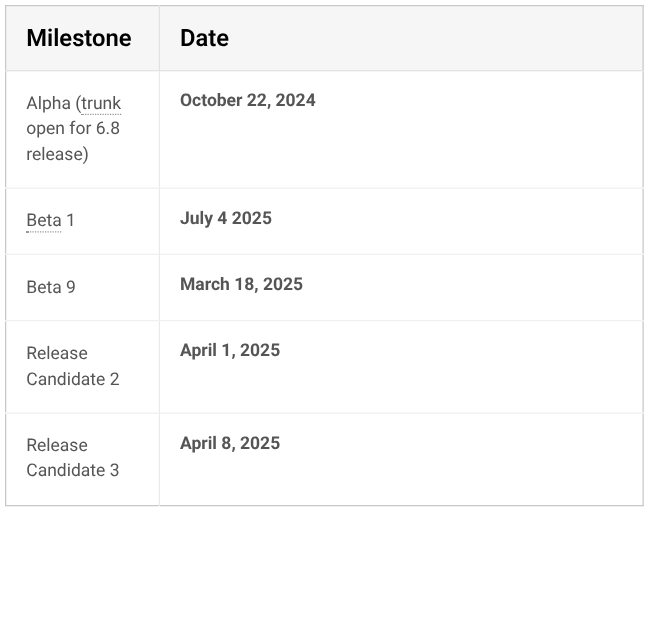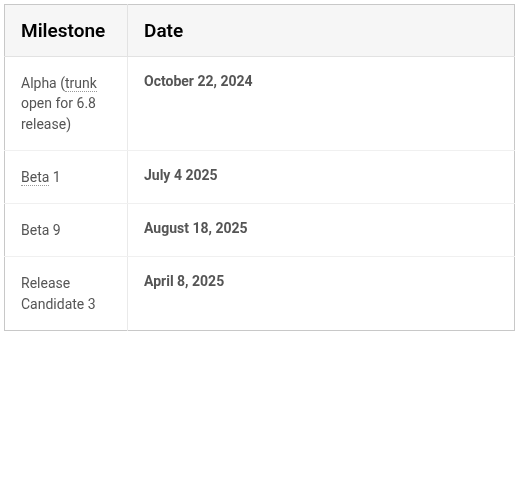--- a/index.html
+++ b/index.html
@@ -74,21 +74,25 @@
     <tr class="row-alpha">
       <td class="milestone-cell"><span>Alpha (</span><span class="term">trunk</span><span> open for 6.8 release)</span></td>
       <td class="date-cell">October 22, 2024</td>
     </tr>
     <tr>
       <td class="milestone-cell"><span></span><span class="term">Beta</span><span> 1</span></td>
       <td class="date-cell">July 4 2025</td>
     </tr>
     <tr>
       <td class="milestone-cell">Beta 9</td>
-      <td class="date-cell">August 18, 2025</td>
+      <td class="date-cell">March 18, 2025</td>
+    </tr>
+    <tr>
+      <td class="milestone-cell">Release Candidate 2</td>
+      <td class="date-cell">April 1, 2025</td>
     </tr>
     <tr>
       <td class="milestone-cell">Release Candidate 3</td>
       <td class="date-cell">April 8, 2025</td>
     </tr>
 
   </tbody>
 </table>
 
 </body></html>

